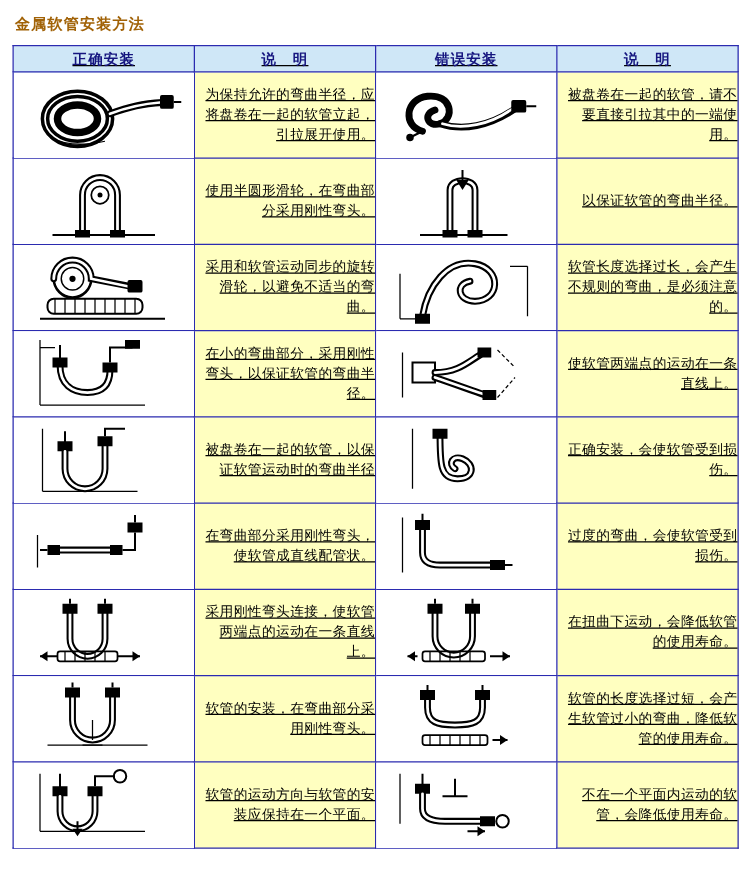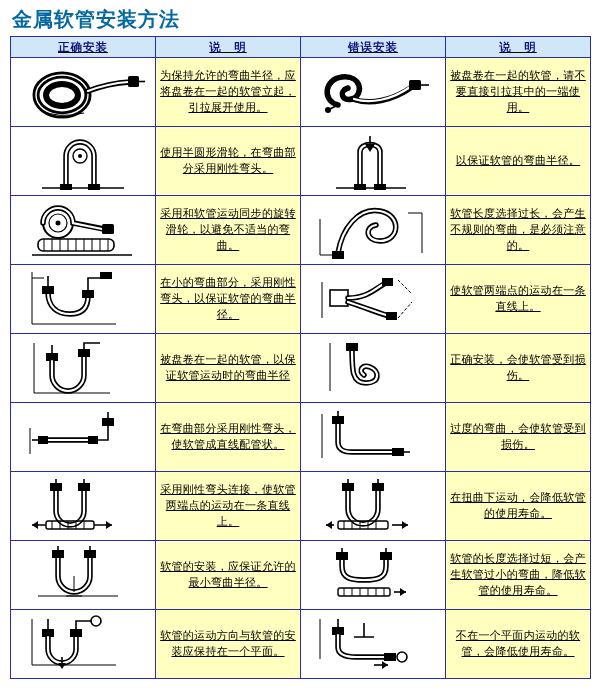--- a/index.html
+++ b/index.html
@@ -15,26 +15,26 @@
     overflow: hidden;
   }
   .page {
     width: 600px;
     height: 698px;
     position: relative;
     box-sizing: border-box;
     padding: 6px 10px 0 10px;
   }
   .doc-title {
-    font-size: 20px;
+    font-size: 12px;
     font-weight: bold;
     letter-spacing: 1px;
     line-height: 22px;
     margin: 2px 0 6px 2px;
-    color: #0369a1;
+    color: #a16207;
   }
   table.hose-table {
     border-collapse: collapse;
     table-layout: fixed;
     width: 580px;
     border: 1px solid #2b2bb0;
     text-decoration: underline;
   }
   table.hose-table td, table.hose-table th {
     border: 1px solid #2b2bb0;
@@ -58,21 +58,21 @@
     height: 68px;
     text-align: center;
     position: relative;
   }
   td.txt-cell {
     background: #ffffc0;
     font-size: 11px;
     line-height: 16px;
     color: #000;
     padding: 4px 7px;
-    text-align: center;
+    text-align: right;
     letter-spacing: 0.3px;
   }
   .fig {
     display: block;
     margin: 0 auto;
   }
   
   svg .ln { stroke: #000; fill: none; stroke-width: 1.6; }
   svg .ln-t { stroke: #000; fill: none; stroke-width: 1; }
   svg .hose { stroke: #000; fill: none; stroke-width: 5.5; stroke-linecap: round; }
@@ -308,21 +308,21 @@
           <svg class="fig" width="130" height="62" viewBox="0 0 130 62">
             <path class="hose" d="M40 10 L40 32 A16 16 0 0 0 72 32 L72 10"></path>
             <path class="hose-i" d="M40 10 L40 32 A16 16 0 0 0 72 32 L72 10" stroke-width="1.2"></path>
             <rect x="34" y="6" width="12" height="8" class="blk"></rect>
             <rect x="66" y="6" width="12" height="8" class="blk"></rect>
             <path class="ln" d="M40 6 v-4 M72 6 v-4"></path>
             <path class="ln-t" d="M56 32 L56 48 M48 52 h16"></path>
             <path class="ln-t" d="M20 52 h80"></path>
           </svg>
         </td>
-        <td class="txt-cell">软管的安装，应保证允许的最小弯曲半径。</td>
+        <td class="txt-cell">软管的安装，在弯曲部分采用刚性弯头。</td>
         <td class="img-cell">
           <svg class="fig" width="130" height="62" viewBox="0 0 130 62">
             <path class="hose" d="M34 12 L34 22 C 34 34, 42 36, 56 36 C 70 36, 78 34, 78 22 L78 12"></path>
             <path class="hose-i" d="M34 12 L34 22 C 34 34, 42 36, 56 36 C 70 36, 78 34, 78 22 L78 12" stroke-width="1.2"></path>
             <rect x="28" y="8" width="12" height="8" class="blk"></rect>
             <rect x="72" y="8" width="12" height="8" class="blk"></rect>
             <path class="ln" d="M34 8 v-4 M78 8 v-4"></path>
             <rect x="30" y="44" width="52" height="8" rx="2" fill="none" stroke="#000" stroke-width="1.4"></rect>
             <path class="ln-t" d="M36 44 v8 M44 44 v8 M52 44 v8 M60 44 v8 M68 44 v8 M76 44 v8"></path>
             <path class="ln" d="M86 48 h12"></path>

